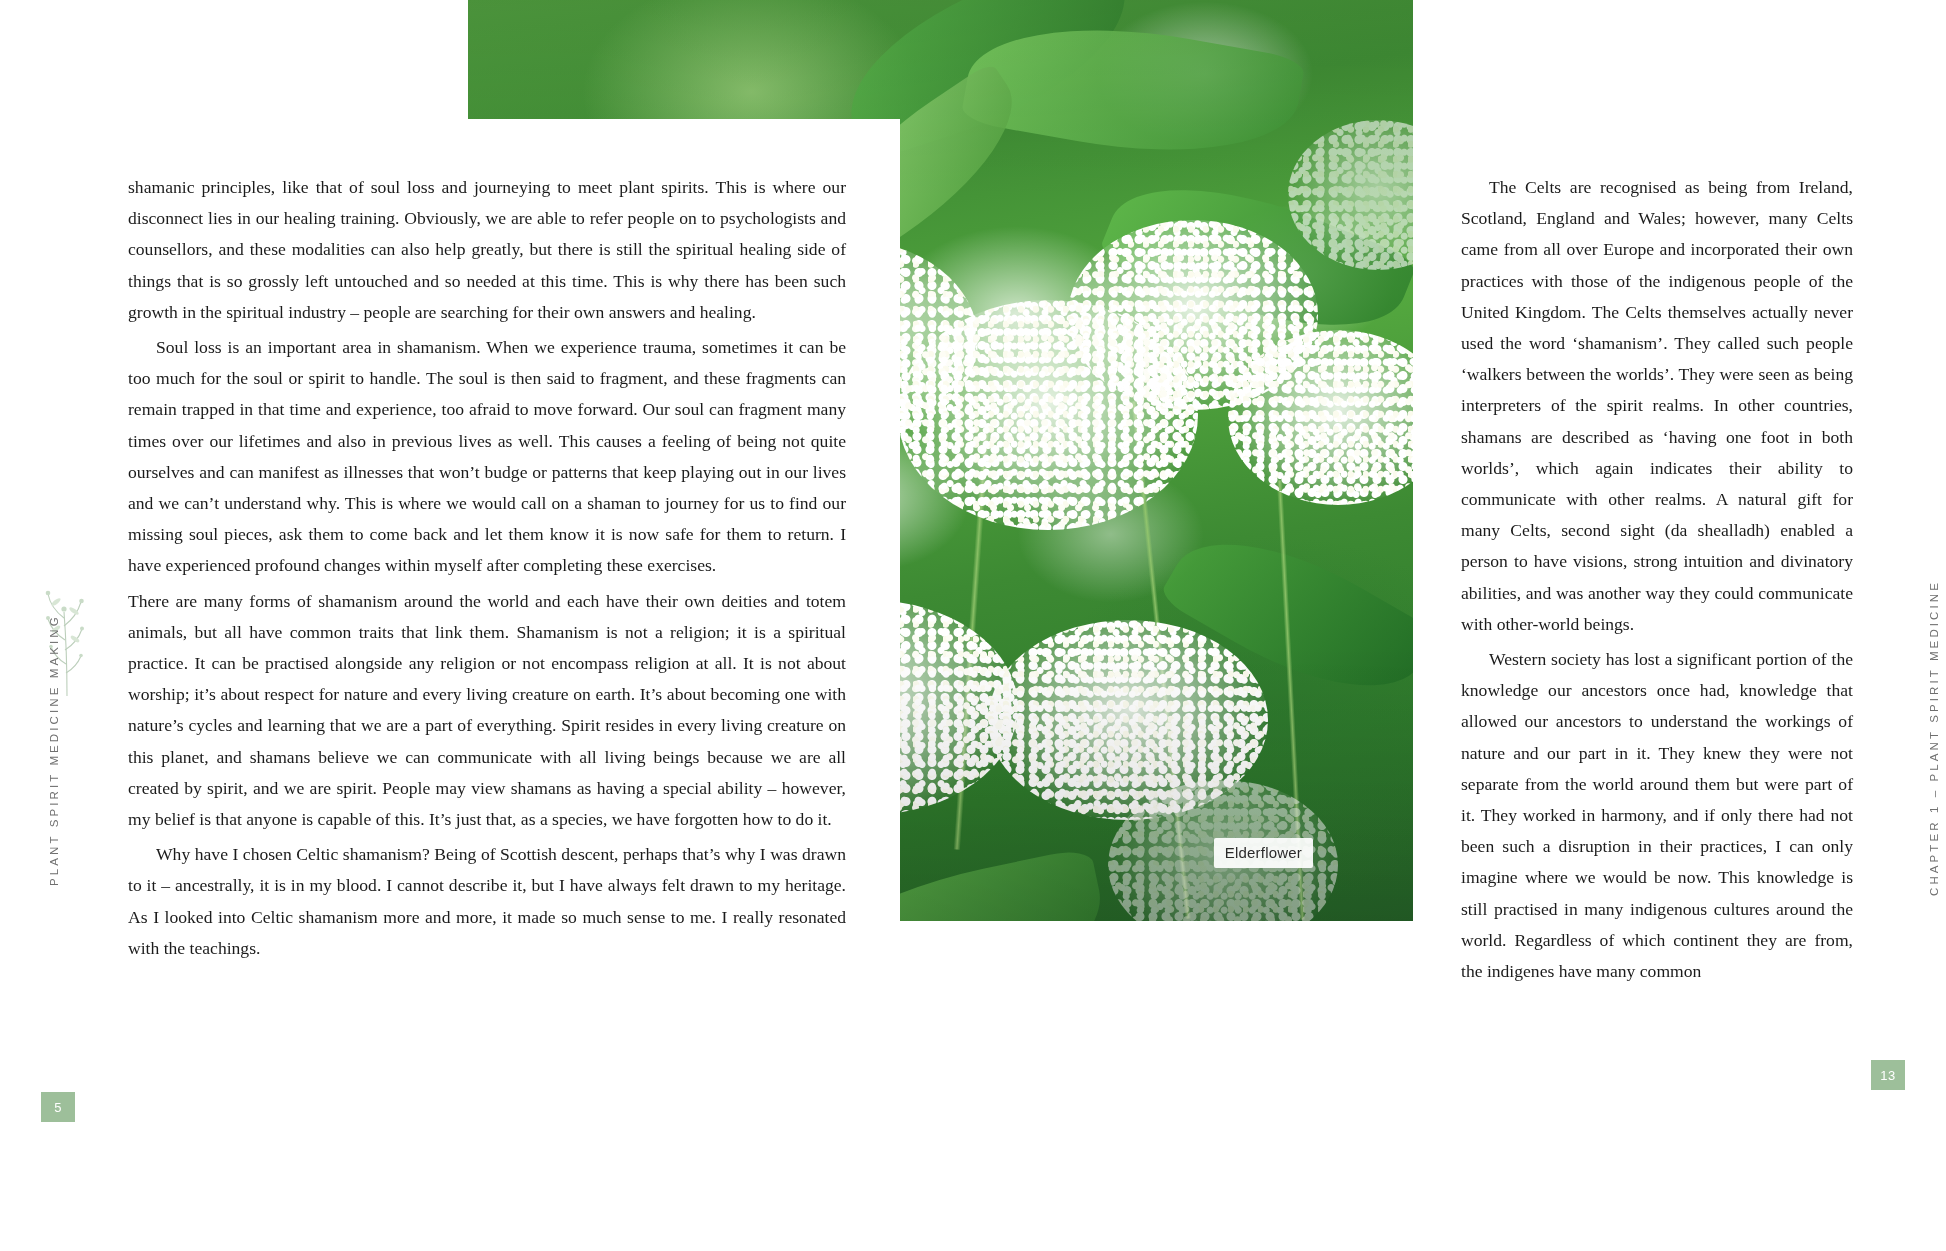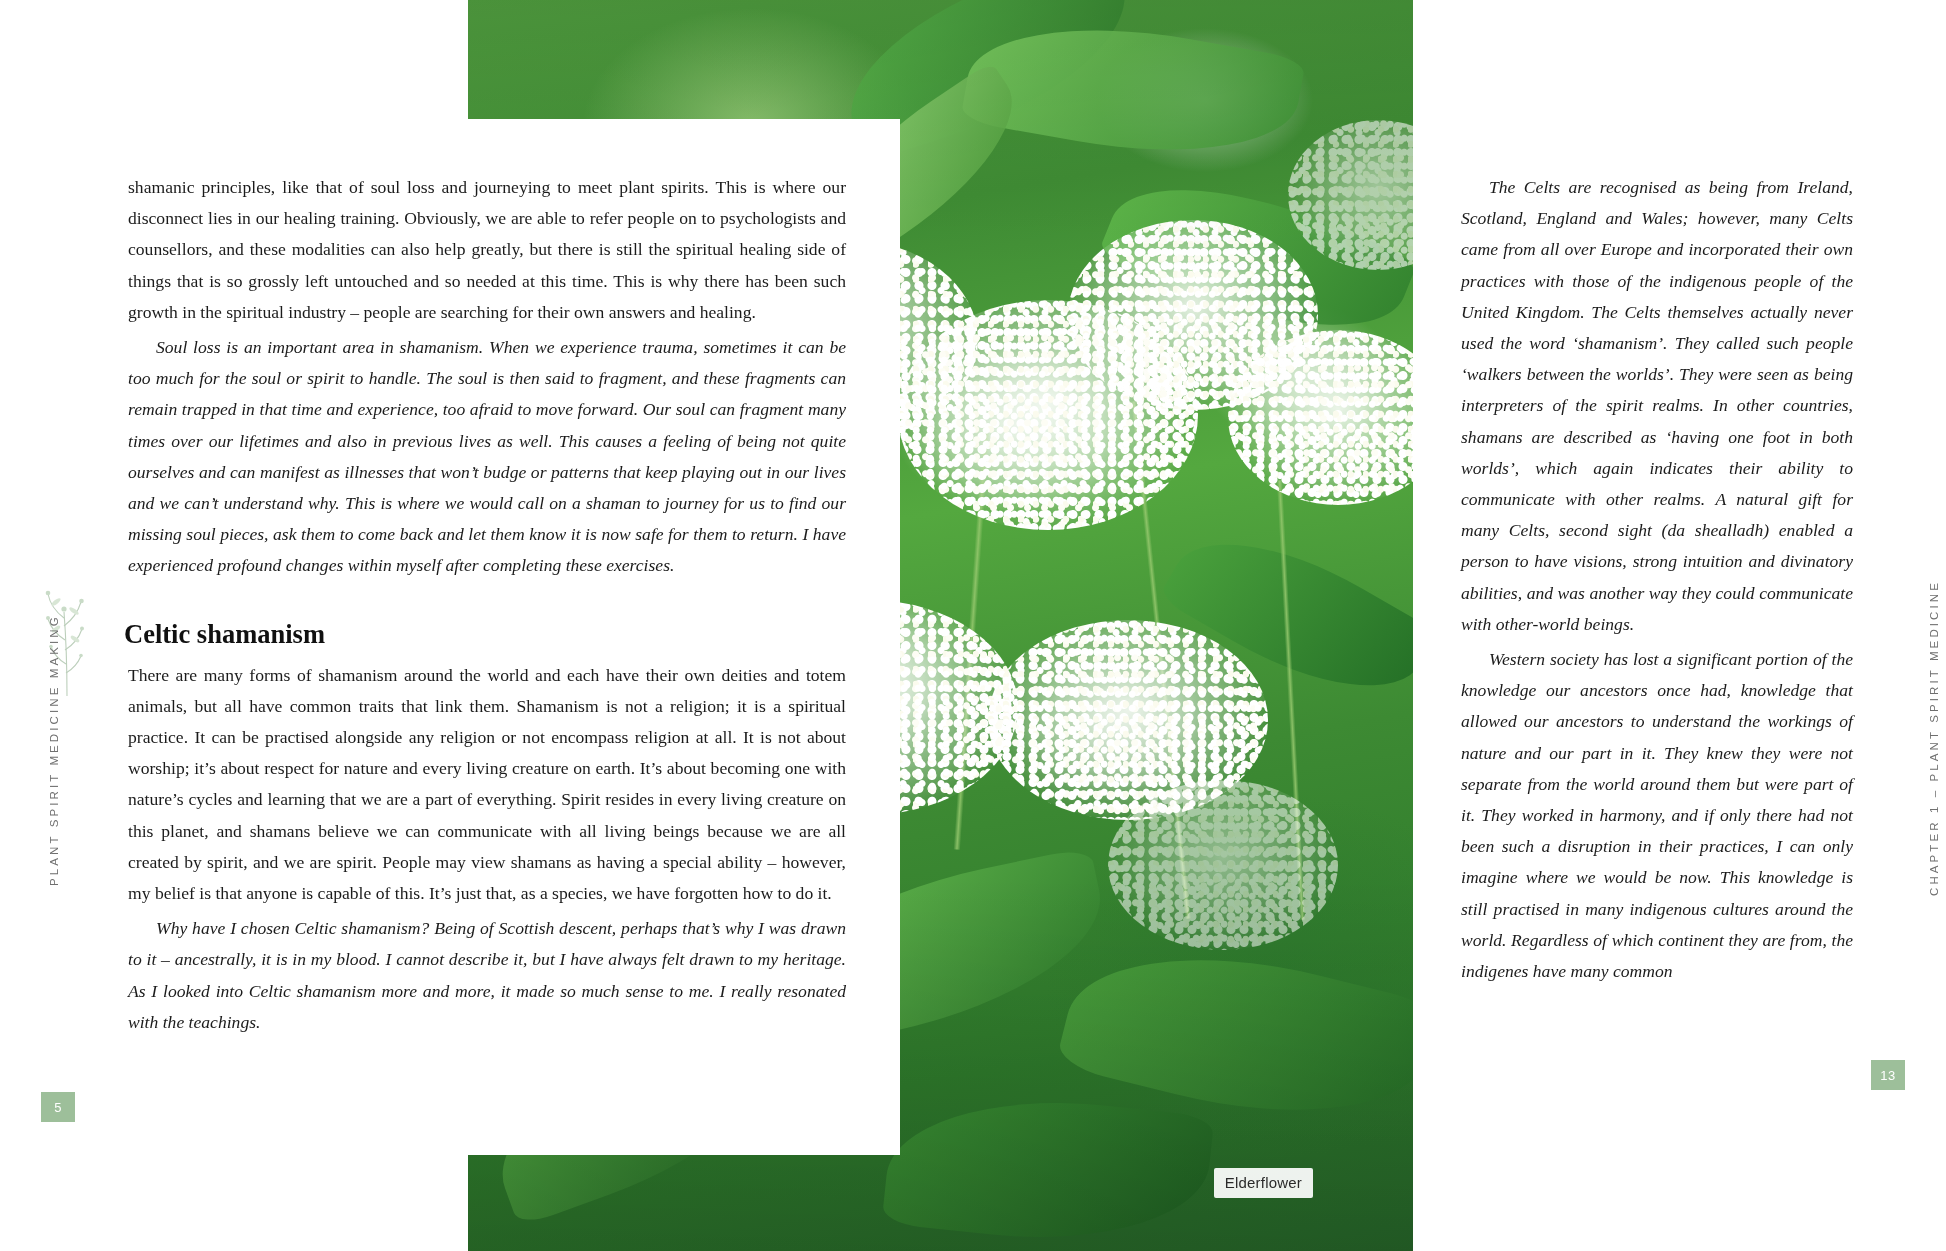--- a/index.html
+++ b/index.html
@@ -21,21 +21,21 @@
     height: 1251px;
     background: #ffffff;
   }
 
   
   .photo-col {
     position: absolute;
     left: 468px;
     top: 0;
     width: 945px;
-    height: 1251px;
+    height: 921px;
     overflow: hidden;
     background: #f9a8d4;
   }
   .photo-bg {
     position: absolute;
     inset: 0;
     background:
       radial-gradient(ellipse 180px 120px at 78% 8%, rgba(255,255,255,0.55), rgba(255,255,255,0) 60%),
       radial-gradient(ellipse 150px 110px at 36% 27%, rgba(255,255,255,0.75), rgba(255,255,255,0) 62%),
       radial-gradient(ellipse 200px 140px at 58% 34%, rgba(255,255,255,0.70), rgba(255,255,255,0) 62%),
@@ -148,21 +148,21 @@
     left: 124px;
     top: 168px;
     width: 726px;
   }
   .col-right {
     left: 1457px;
     top: 168px;
     width: 400px;
   }
   .col p { margin: 4px; }
-  .col p.indent { text-indent: 28px; font-style: italic; }
+  .col p.indent { text-indent: 28px; }
 
   h2.section-title {
     font-family: "Liberation Serif", serif;
     font-weight: bold;
     font-size: 26.5px;
     line-height: 32px;
     margin: 36px 0 10px;
     color: #101010;
     text-align: left;
   }
@@ -259,21 +259,20 @@
     <div class="photo-veil"></div>
 
     <div class="caption">Elderflower</div>
   </div>
 
   <div class="page page-left"></div>
 
   <div class="col col-left">
     <p>shamanic principles, like that of soul loss and journeying to meet plant spirits. This is where our disconnect lies in our healing training. Obviously, we are able to refer people on to psychologists and counsellors, and these modalities can also help greatly, but there is still the spiritual healing side of things that is so grossly left untouched and so needed at this time. This is why there has been such growth in the spiritual industry – people are searching for their own answers and healing.</p>
     <p class="indent">Soul loss is an important area in shamanism. When we experience trauma, sometimes it can be too much for the soul or spirit to handle. The soul is then said to fragment, and these fragments can remain trapped in that time and experience, too afraid to move forward. Our soul can fragment many times over our lifetimes and also in previous lives as well. This causes a feeling of being not quite ourselves and can manifest as illnesses that won’t budge or patterns that keep playing out in our lives and we can’t understand why. This is where we would call on a shaman to journey for us to find our missing soul pieces, ask them to come back and let them know it is now safe for them to return. I have experienced profound changes within myself after completing these exercises.</p>
-    <h2 class="section-title">Celtic shamanism</h2>
     <p>There are many forms of shamanism around the world and each have their own deities and totem animals, but all have common traits that link them. Shamanism is not a religion; it is a spiritual practice. It can be practised alongside any religion or not encompass religion at all. It is not about worship; it’s about respect for nature and every living creature on earth. It’s about becoming one with nature’s cycles and learning that we are a part of everything. Spirit resides in every living creature on this planet, and shamans believe we can communicate with all living beings because we are all created by spirit, and we are spirit. People may view shamans as having a special ability – however, my belief is that anyone is capable of this. It’s just that, as a species, we have forgotten how to do it.</p>
     <p class="indent">Why have I chosen Celtic shamanism? Being of Scottish descent, perhaps that’s why I was drawn to it – ancestrally, it is in my blood. I cannot describe it, but I have always felt drawn to my heritage. As I looked into Celtic shamanism more and more, it made so much sense to me. I really resonated with the teachings.</p>
   </div>
 
   <div class="sprig">
     <svg viewBox="0 0 62 120" width="62" height="120" aria-hidden="true">
       <g stroke="#86a884" fill="none" stroke-width="1.1">
         <path d="M31 118 C31 90 30 60 28 34"></path>
         <path d="M28 40 C20 34 14 26 12 16"></path>
         <path d="M28 48 C36 42 42 34 45 24"></path>

